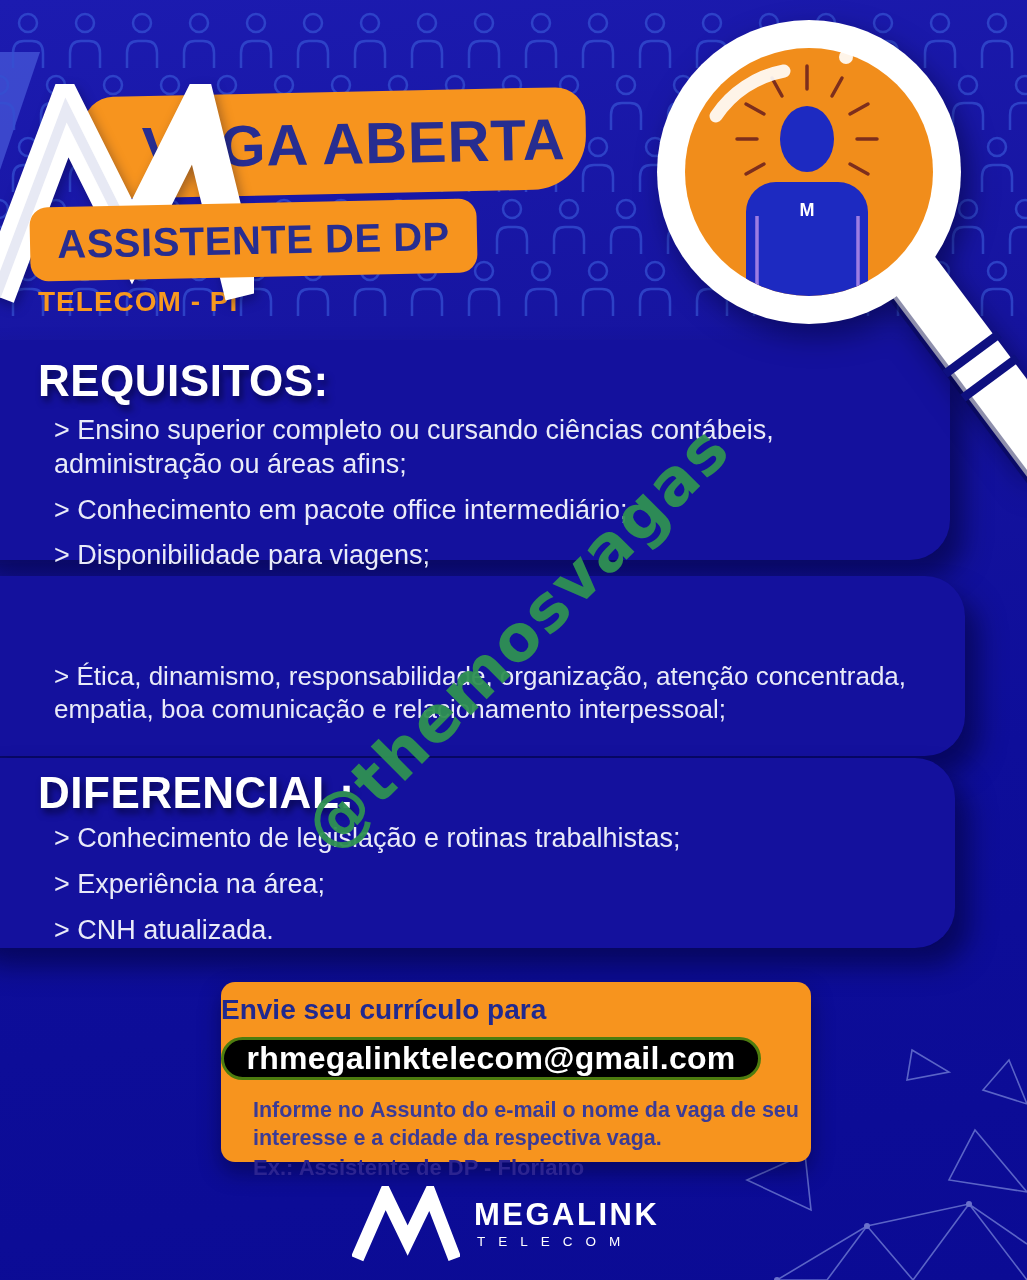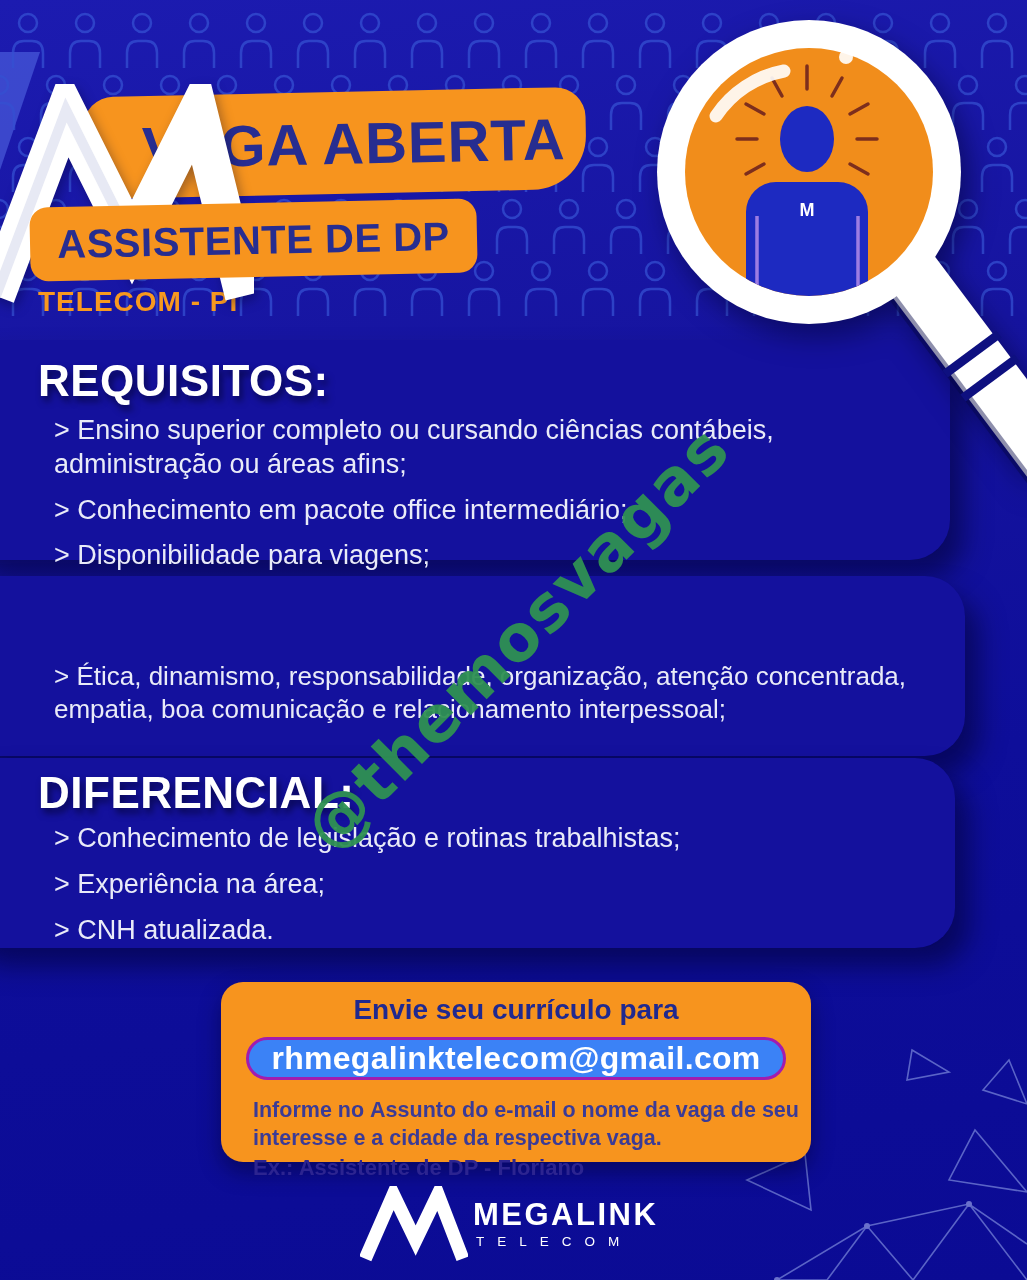--- a/index.html
+++ b/index.html
@@ -39,33 +39,33 @@
   .sec-body .item{margin-bottom:12px;white-space:pre-line;}
   #req-title{top:356px;} #req-body{top:414px;width:810px;}
   #comp-title{top:602px;} #comp-body{top:660px;width:960px;font-size:26px;}
   #dif-title{top:768px;} #dif-body{top:822px;width:880px;}
   
   #watermark{position:absolute;left:137px;top:603px;width:760px;height:70px;z-index:6;
     transform:rotate(-45deg);display:flex;align-items:center;justify-content:center;
     font-family:"DejaVu Sans",sans-serif;font-weight:700;font-size:64px;letter-spacing:2px;
     color:#2f9153;opacity:.95;pointer-events:none;}
   
-  #contact-box{left:221px;top:982px;width:590px;height:180px;border-radius:22px;
-    box-shadow:0 10px 22px rgba(0,0,35,.45);display:flex;flex-direction:column;align-items:center;}
+  #contact-box{left:221px;top:982px;width:590px;height:180px;border-radius:14px;
+    box-shadow:0 10px 22px rgba(0,0,35,.45);display:flex;flex-direction:column;}
   #contact-heading{margin-top:12px;font-size:28px;font-weight:800;color:#20298f;}
-  #email-pill{margin-top:11px;width:534px;height:48px;background:#3b82f6;border:3px solid #a21caf;
+  #email-pill{margin-top:11px;width:534px;height:48px;background:#000000;border:3px solid #4d7c0f;
     border-radius:28px;display:flex;align-items:center;justify-content:center;}
   #email-address{font-size:32px;font-weight:800;color:#ffffff;letter-spacing:.3px;}
   #contact-note{width:100%;padding:17px 0 0 32px;box-sizing:border-box;font-size:21.5px;
     color:#3b3b96;font-weight:600;line-height:1.28;white-space:pre-line;text-align:left;}
   #contact-note .b{font-weight:900;}
   #contact-example{width:100%;padding:3px 0 0 32px;box-sizing:border-box;font-size:22px;
     font-weight:900;color:#2c2490;text-align:left;}
   
-  #footer-brand{position:absolute;left:360px;top:1186px;display:flex;align-items:center;gap:5px;z-index:3;}
+  #footer-brand{position:absolute;left:352px;top:1186px;display:flex;align-items:center;gap:14px;z-index:3;}
   #brand-name{font-size:31px;font-weight:900;letter-spacing:2.5px;color:#fff;line-height:1;}
   #brand-sub{font-size:13.5px;letter-spacing:13px;color:#fff;margin-top:4px;padding-left:3px;}
   
   #magnifier{position:absolute;left:600px;top:0;width:427px;height:520px;z-index:5;
     filter:drop-shadow(8px 12px 14px rgba(0,0,40,.5));}
   
   #mesh{position:absolute;right:0;bottom:0;width:310px;height:250px;z-index:1;opacity:.6;}
 </style>
 </head>
 <body>

